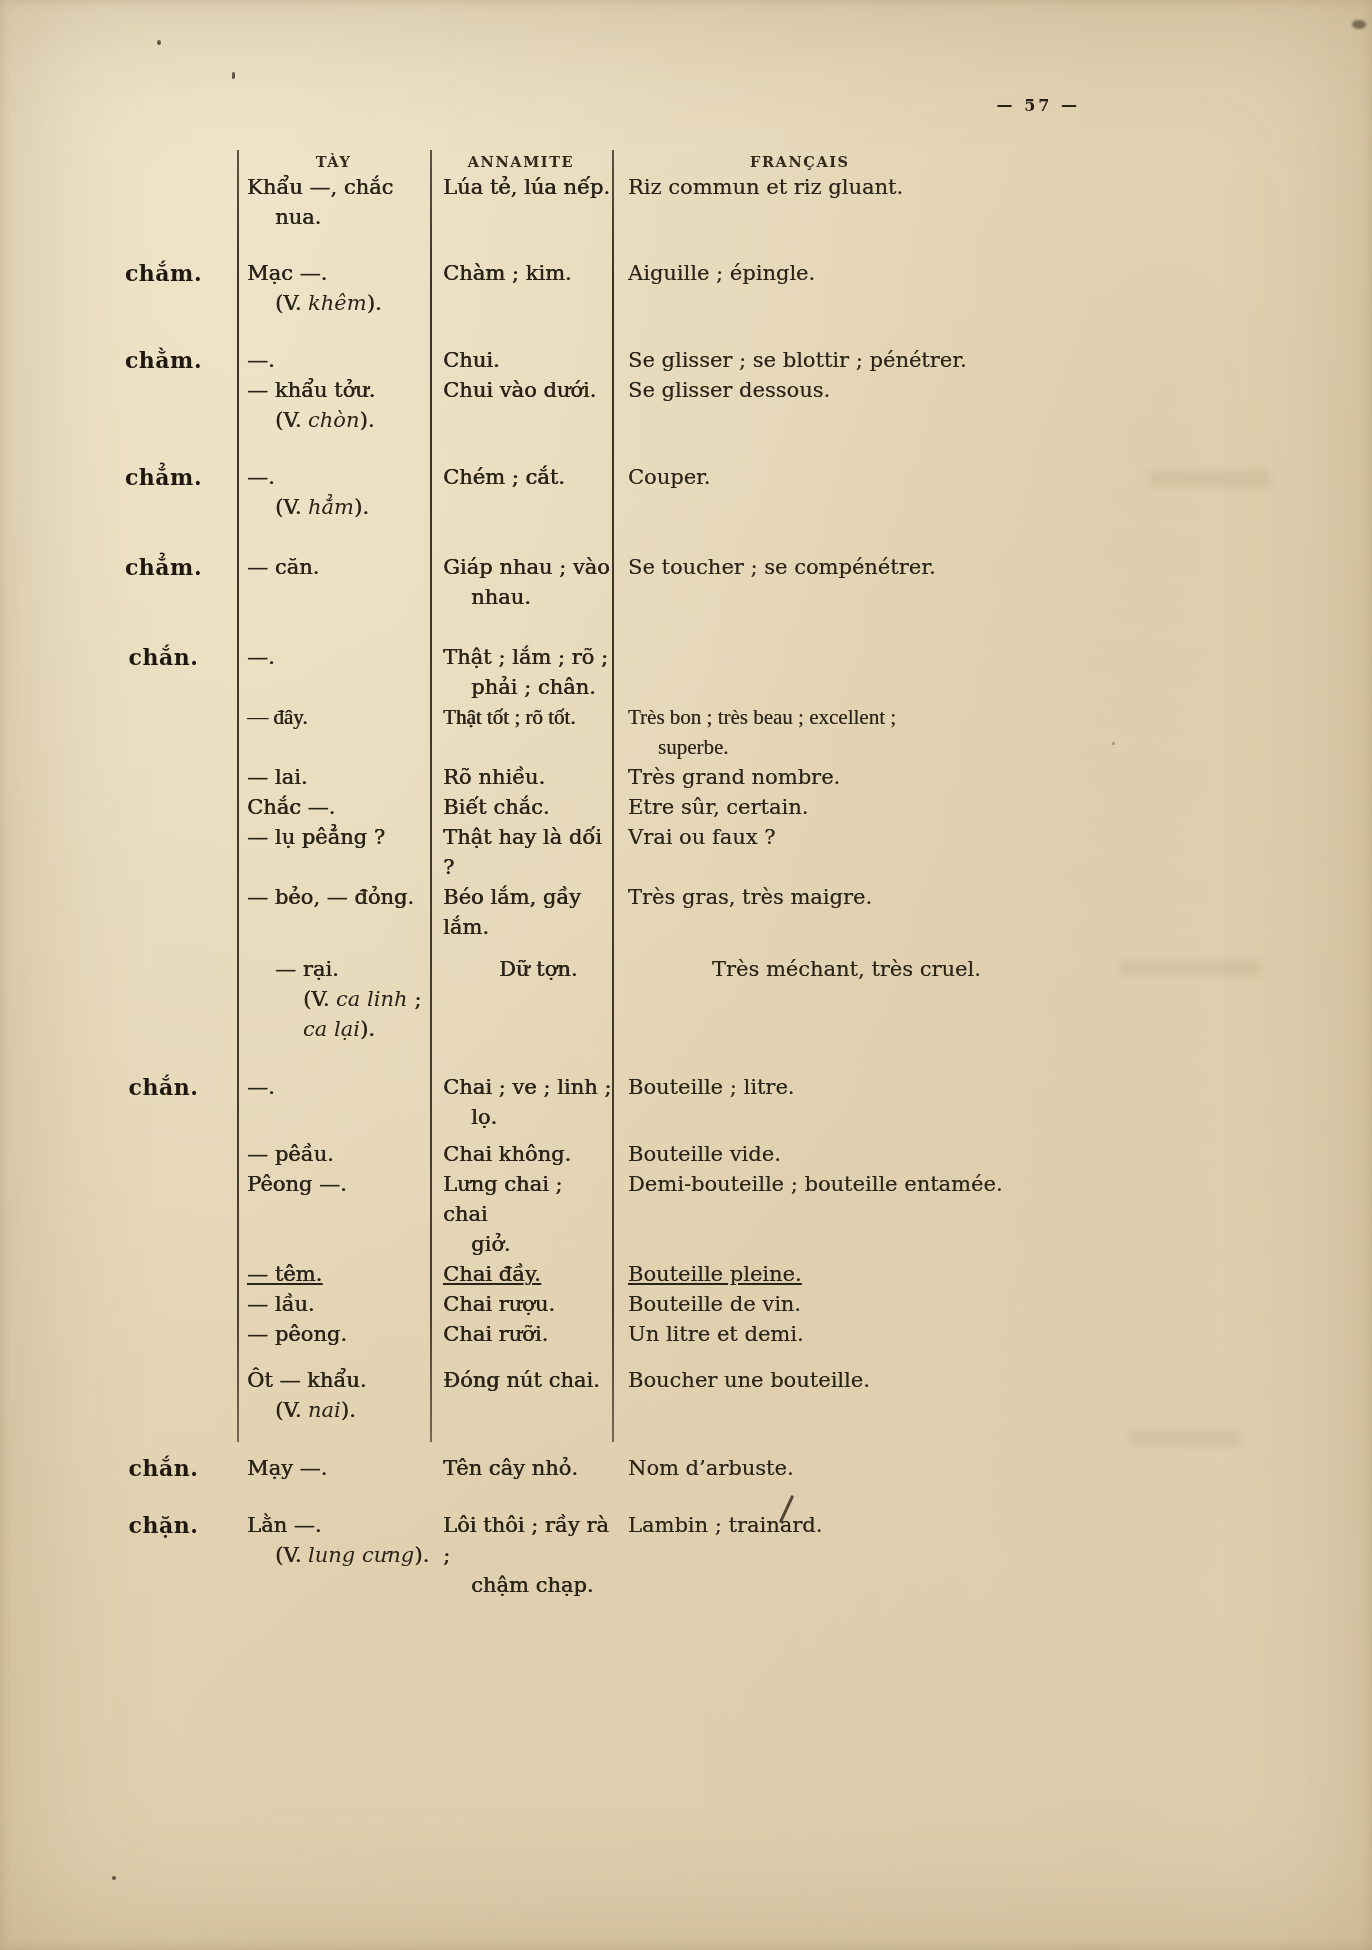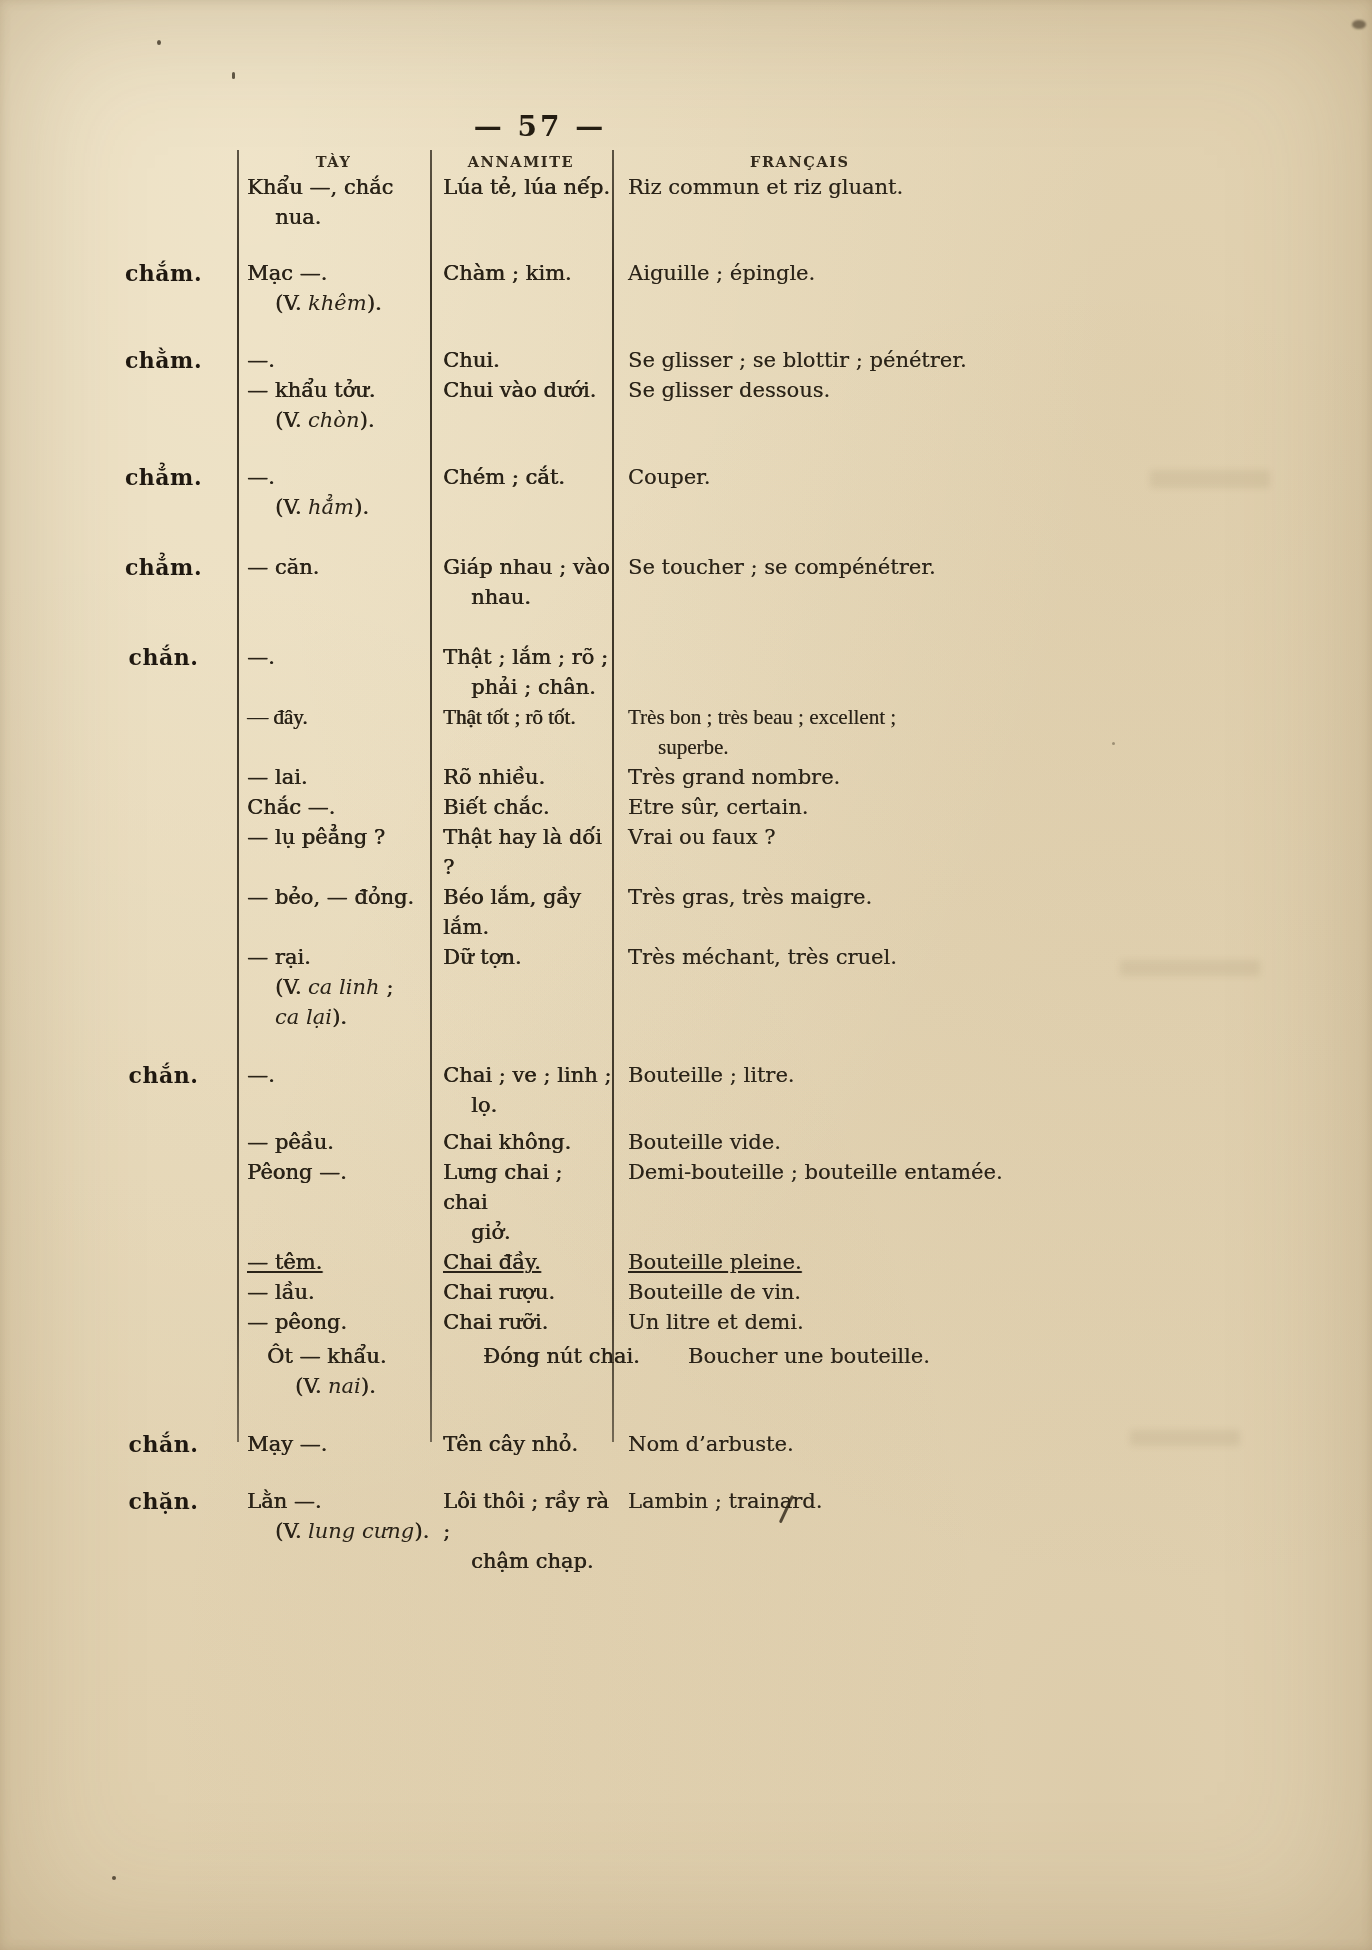--- a/index.html
+++ b/index.html
@@ -14,24 +14,24 @@
       radial-gradient(ellipse at 80% 92%, rgba(140,105,55,0.12), rgba(140,105,55,0) 60%),
       radial-gradient(ellipse at 10% 95%, rgba(150,115,60,0.10), rgba(150,115,60,0) 50%),
       #e8dabb;
     box-shadow: inset 0 0 140px rgba(120,90,45,0.28), inset 0 0 12px rgba(100,75,40,0.18);
     overflow: hidden;
     font-family: "DejaVu Serif", "Liberation Serif", serif;
     color: #2a2318;
   }
   .page-number {
     position: absolute;
-    top: 110px; left: 0;
+    top: 96px; left: 0;
     width: 1080px;
-    text-align: center;
-    font-size: 28px;
+    text-align: right;
+    font-size: 16px;
     font-weight: bold;
     letter-spacing: 3px;
     color: #241d12;
   }
   .dict-table {
     position: absolute;
     left: 90px; top: 150px;
     width: 1140px;
   }
   .vrule {
@@ -272,21 +272,21 @@
           <div class="cell tay">
             <div class="line"><span>— bẻo, — đỏng.</span></div>
           </div>
           <div class="cell ann">
             <div class="line"><span>Béo lắm, gầy lắm.</span></div>
           </div>
           <div class="cell fr">
             <div class="line"><span>Très gras, très maigre.</span></div>
           </div>
         </div>
-        <div class="row" style="margin-top: 0px;">
+        <div class="row" style="margin-top: 12px; gap: 28px;">
           <div class="cell head"></div>
           <div class="cell tay">
             <div class="line"><span>— rại.</span></div>
             <div class="line ind"><span>(V. </span><em>ca linh</em><span> ;</span></div>
             <div class="line ind"><em>ca lại</em><span>).</span></div>
           </div>
           <div class="cell ann">
             <div class="line"><span>Dữ tợn.</span></div>
           </div>
           <div class="cell fr">
@@ -360,21 +360,21 @@
           <div class="cell tay">
             <div class="line"><span>— pêong.</span></div>
           </div>
           <div class="cell ann">
             <div class="line"><span>Chai rưỡi.</span></div>
           </div>
           <div class="cell fr">
             <div class="line"><span>Un litre et demi.</span></div>
           </div>
         </div>
-        <div class="row" style="margin-top: 4px; gap: 20px;">
+        <div class="row" style="margin-top: 16px;">
           <div class="cell head"></div>
           <div class="cell tay">
             <div class="line"><span>Ôt — khẩu.</span></div>
             <div class="line ind"><span>(V. </span><em>nai</em><span>).</span></div>
           </div>
           <div class="cell ann">
             <div class="line"><span>Đóng nút chai.</span></div>
           </div>
           <div class="cell fr">
             <div class="line"><span>Boucher une bouteille.</span></div>

